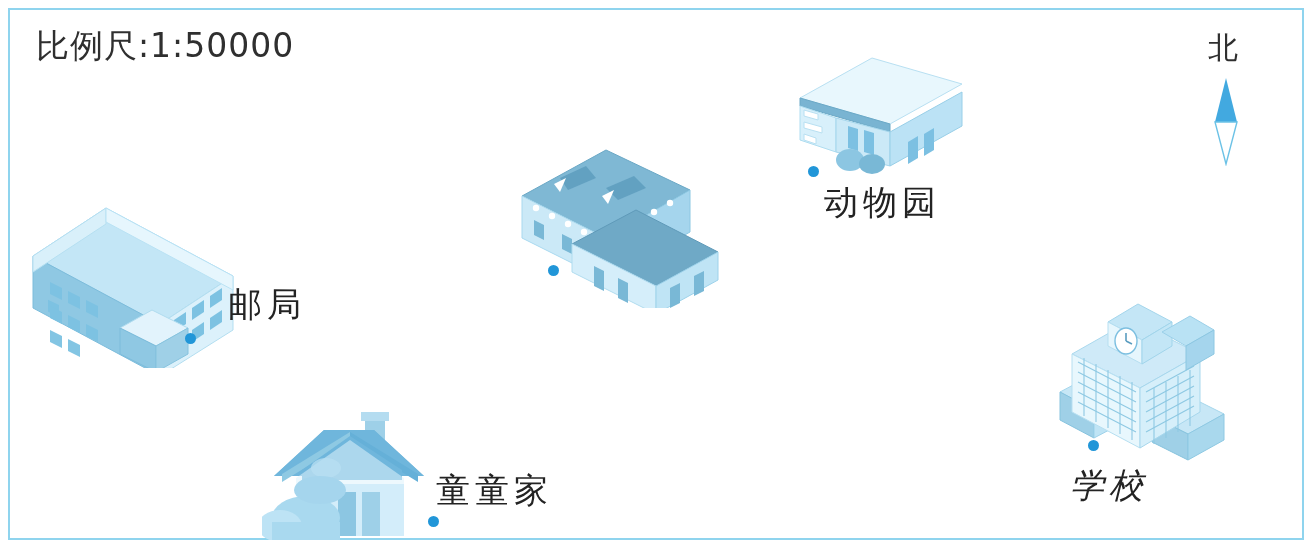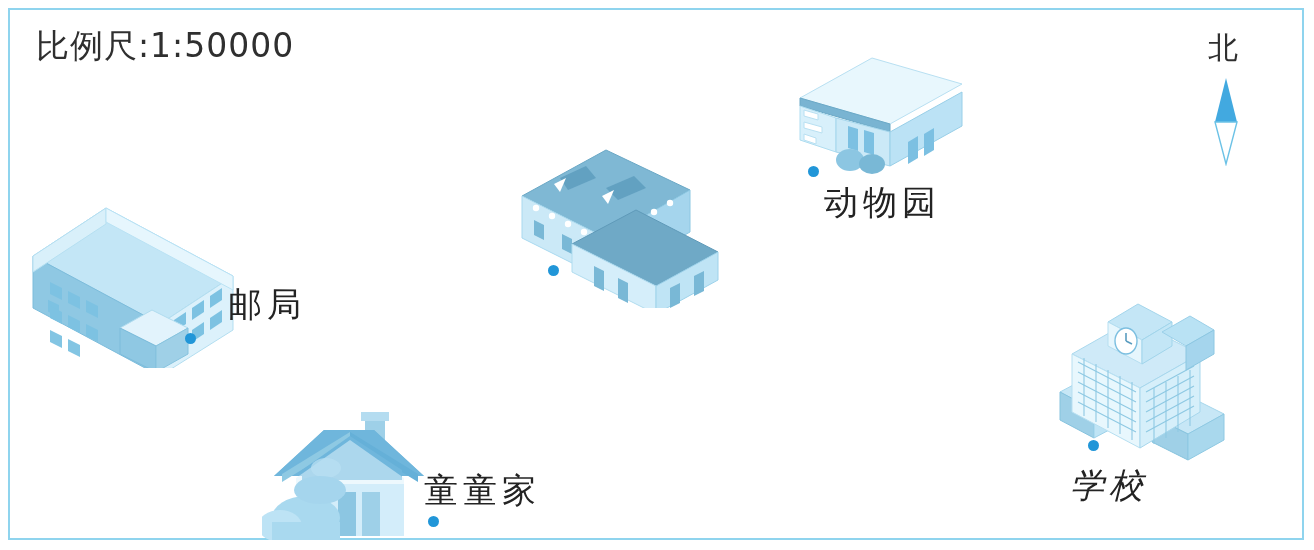--- a/index.html
+++ b/index.html
@@ -276,14 +276,14 @@
       <rect x="76" y="82" width="18" height="44" fill="#8cc6e2"></rect>
       <rect x="100" y="82" width="18" height="44" fill="#9ed0e8"></rect>
 
       <ellipse cx="44" cy="108" rx="34" ry="22" fill="#a9d9ef"></ellipse>
       <ellipse cx="18" cy="116" rx="22" ry="16" fill="#bde3f5"></ellipse>
       <ellipse cx="58" cy="80" rx="26" ry="14" fill="#a5d5ed"></ellipse>
       <rect x="10" y="112" width="68" height="18" fill="#a9d9ef"></rect>
     </svg>
   </div>
   <div class="poi-dot" id="dot-tongtong-home" style="left:428px; top:516px;"></div>
-  <div class="poi-label" id="label-tongtong-home" style="left:424px; top:468px;">童童家</div>
+  <div class="poi-label" id="label-tongtong-home" style="left:436px; top:468px;">童童家</div>
 </div>
 
 </body></html>

